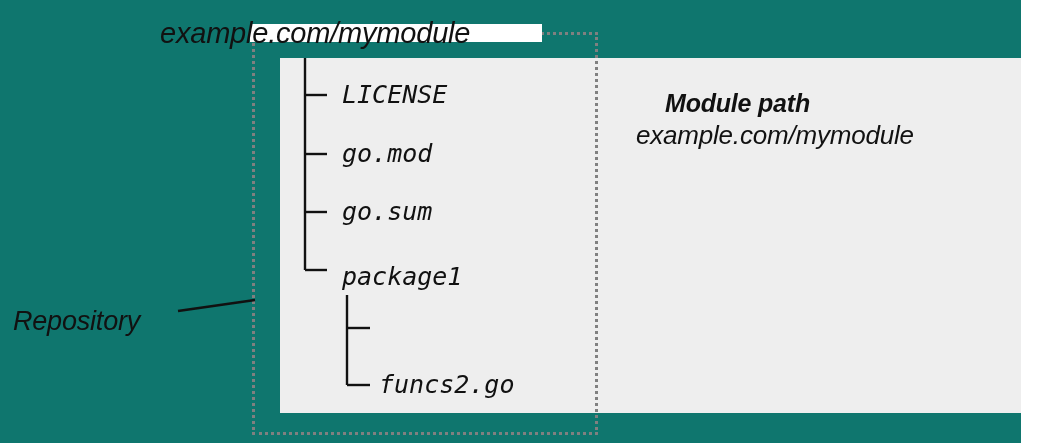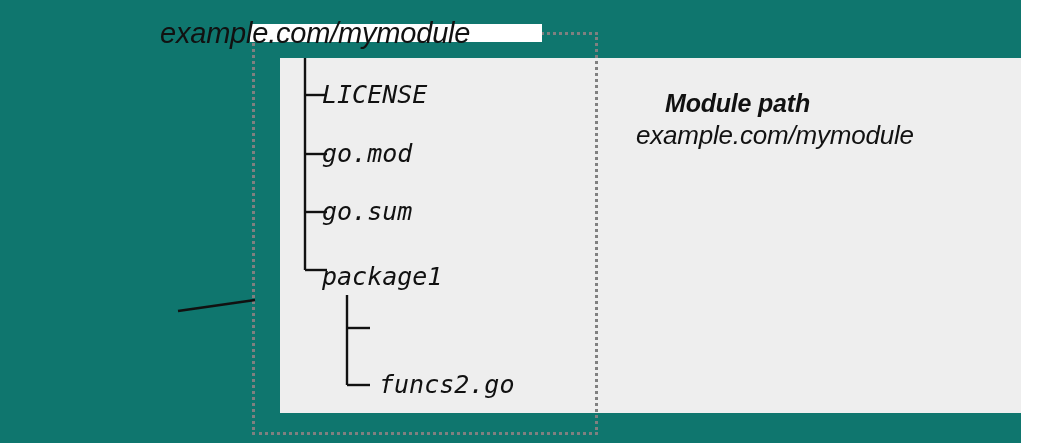--- a/index.html
+++ b/index.html
@@ -100,21 +100,21 @@
   }
   .tree-label {
     position: absolute;
     font-family: "DejaVu Sans Mono", "Liberation Mono", monospace;
     font-size: 25px;
     line-height: 30px;
     color: #111111;
     white-space: nowrap;
     letter-spacing: 0px;
   }
-  .tree-label.lvl0 { left: 42px; text-align: center; }
+  .tree-label.lvl0 { left: 62px; text-align: center; }
   .tree-label.lvl1 { left: 99px; }
 
   
   .module-note {
     position: absolute;
     left: 636px;
     top: 88px;
     width: 380px;
   }
   .module-note-title {
@@ -143,20 +143,21 @@
   <div class="module-panel"></div>
 
   <div class="repo-box"></div>
   <div class="repo-top-mask"></div>
 
   <div class="repo-title">example.com/mymodule</div>
 
   <svg class="repo-callout-line" width="95" height="30" viewBox="0 0 95 30">
     <line x1="8" y1="23" x2="85" y2="12" stroke="#111111" stroke-width="2.6"></line>
   </svg>
+  <div class="repo-callout-label">Repository</div>
 
   <div class="tree">
     <svg class="tree-svg" width="330" height="355" viewBox="0 0 330 355">
 
       <line x1="25" y1="0" x2="25" y2="212" stroke="#111111" stroke-width="2.4"></line>
 
       <line x1="25" y1="37" x2="47" y2="37" stroke="#111111" stroke-width="2.4"></line>
 
       <line x1="25" y1="96" x2="47" y2="96" stroke="#111111" stroke-width="2.4"></line>
 

